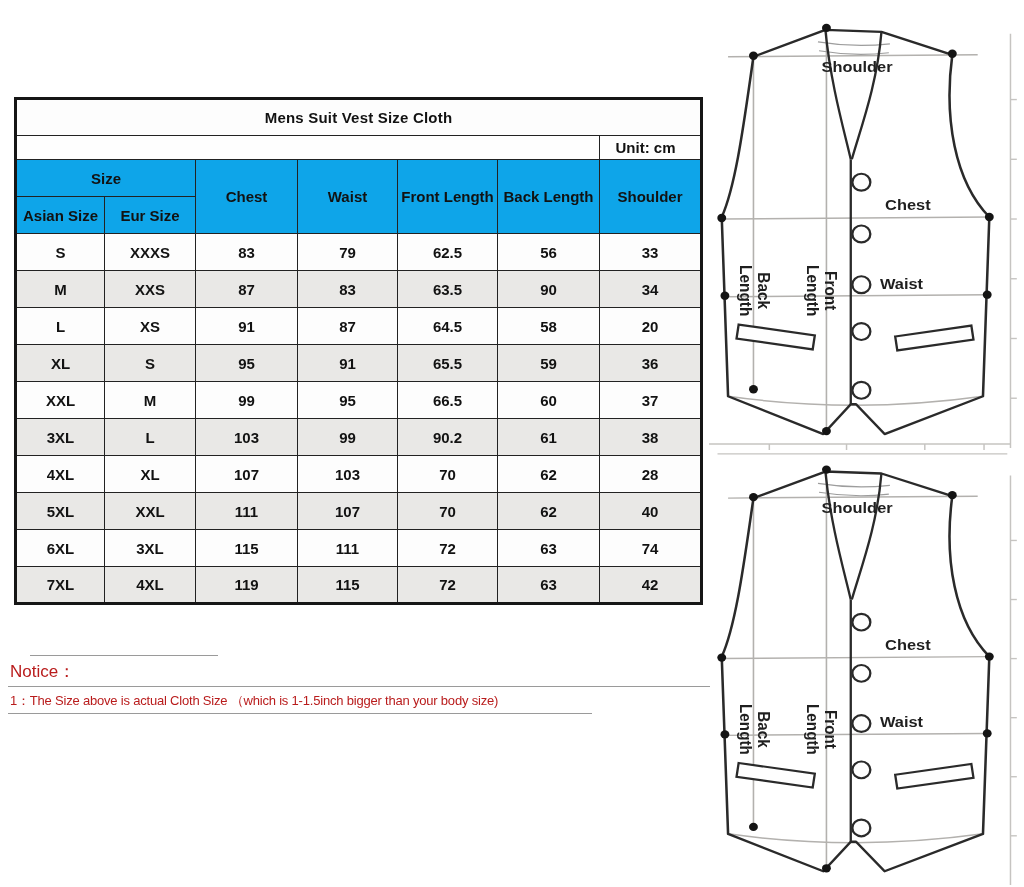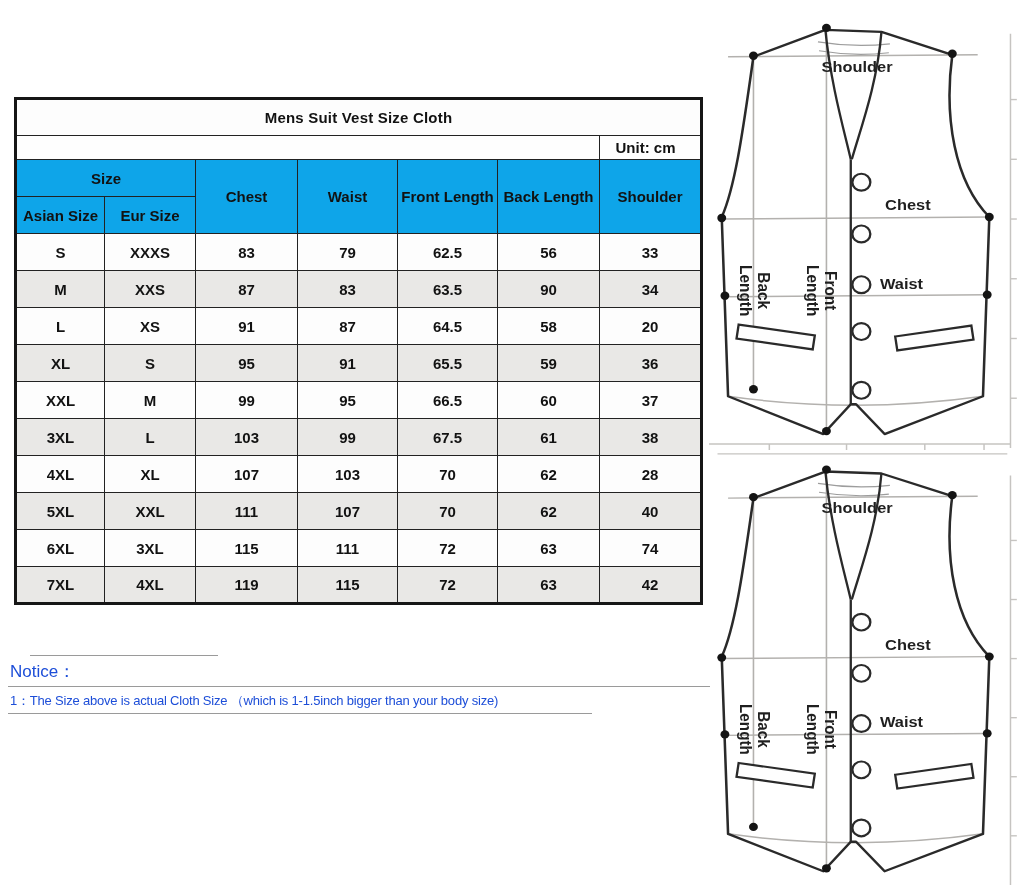--- a/index.html
+++ b/index.html
@@ -49,21 +49,21 @@
   table.size-table th { background: #0ea5e9; }
   tbody.size-body tr.alt td { background: #eae9e7; }
   tbody.size-body tr td { background: #fdfdfd; }
   tbody.size-body tr.alt td { background: #e9e8e6; }
 
   
   .notice {
     position: absolute;
     left: 8px; top: 655px;
     width: 702px;
-    color: #1d4ed8;
+    color: #b91c1c;
   }
   .notice-topline {
     width: 188px; height: 0;
     margin-left: 22px;
     border-top: 1.6px solid #9a9a9a;
   }
   .notice-heading {
     font-size: 17px;
     font-weight: 500;
     padding: 4px 0 3px 2px;
@@ -179,21 +179,21 @@
           <td>95</td>
           <td>66.5</td>
           <td>60</td>
           <td>37</td>
         </tr>
         <tr class="alt">
           <td>3XL</td>
           <td>L</td>
           <td>103</td>
           <td>99</td>
-          <td>67.5</td>
+          <td>90.2</td>
           <td>61</td>
           <td>38</td>
         </tr>
         <tr>
           <td>4XL</td>
           <td>XL</td>
           <td>107</td>
           <td>103</td>
           <td>70</td>
           <td>62</td>

